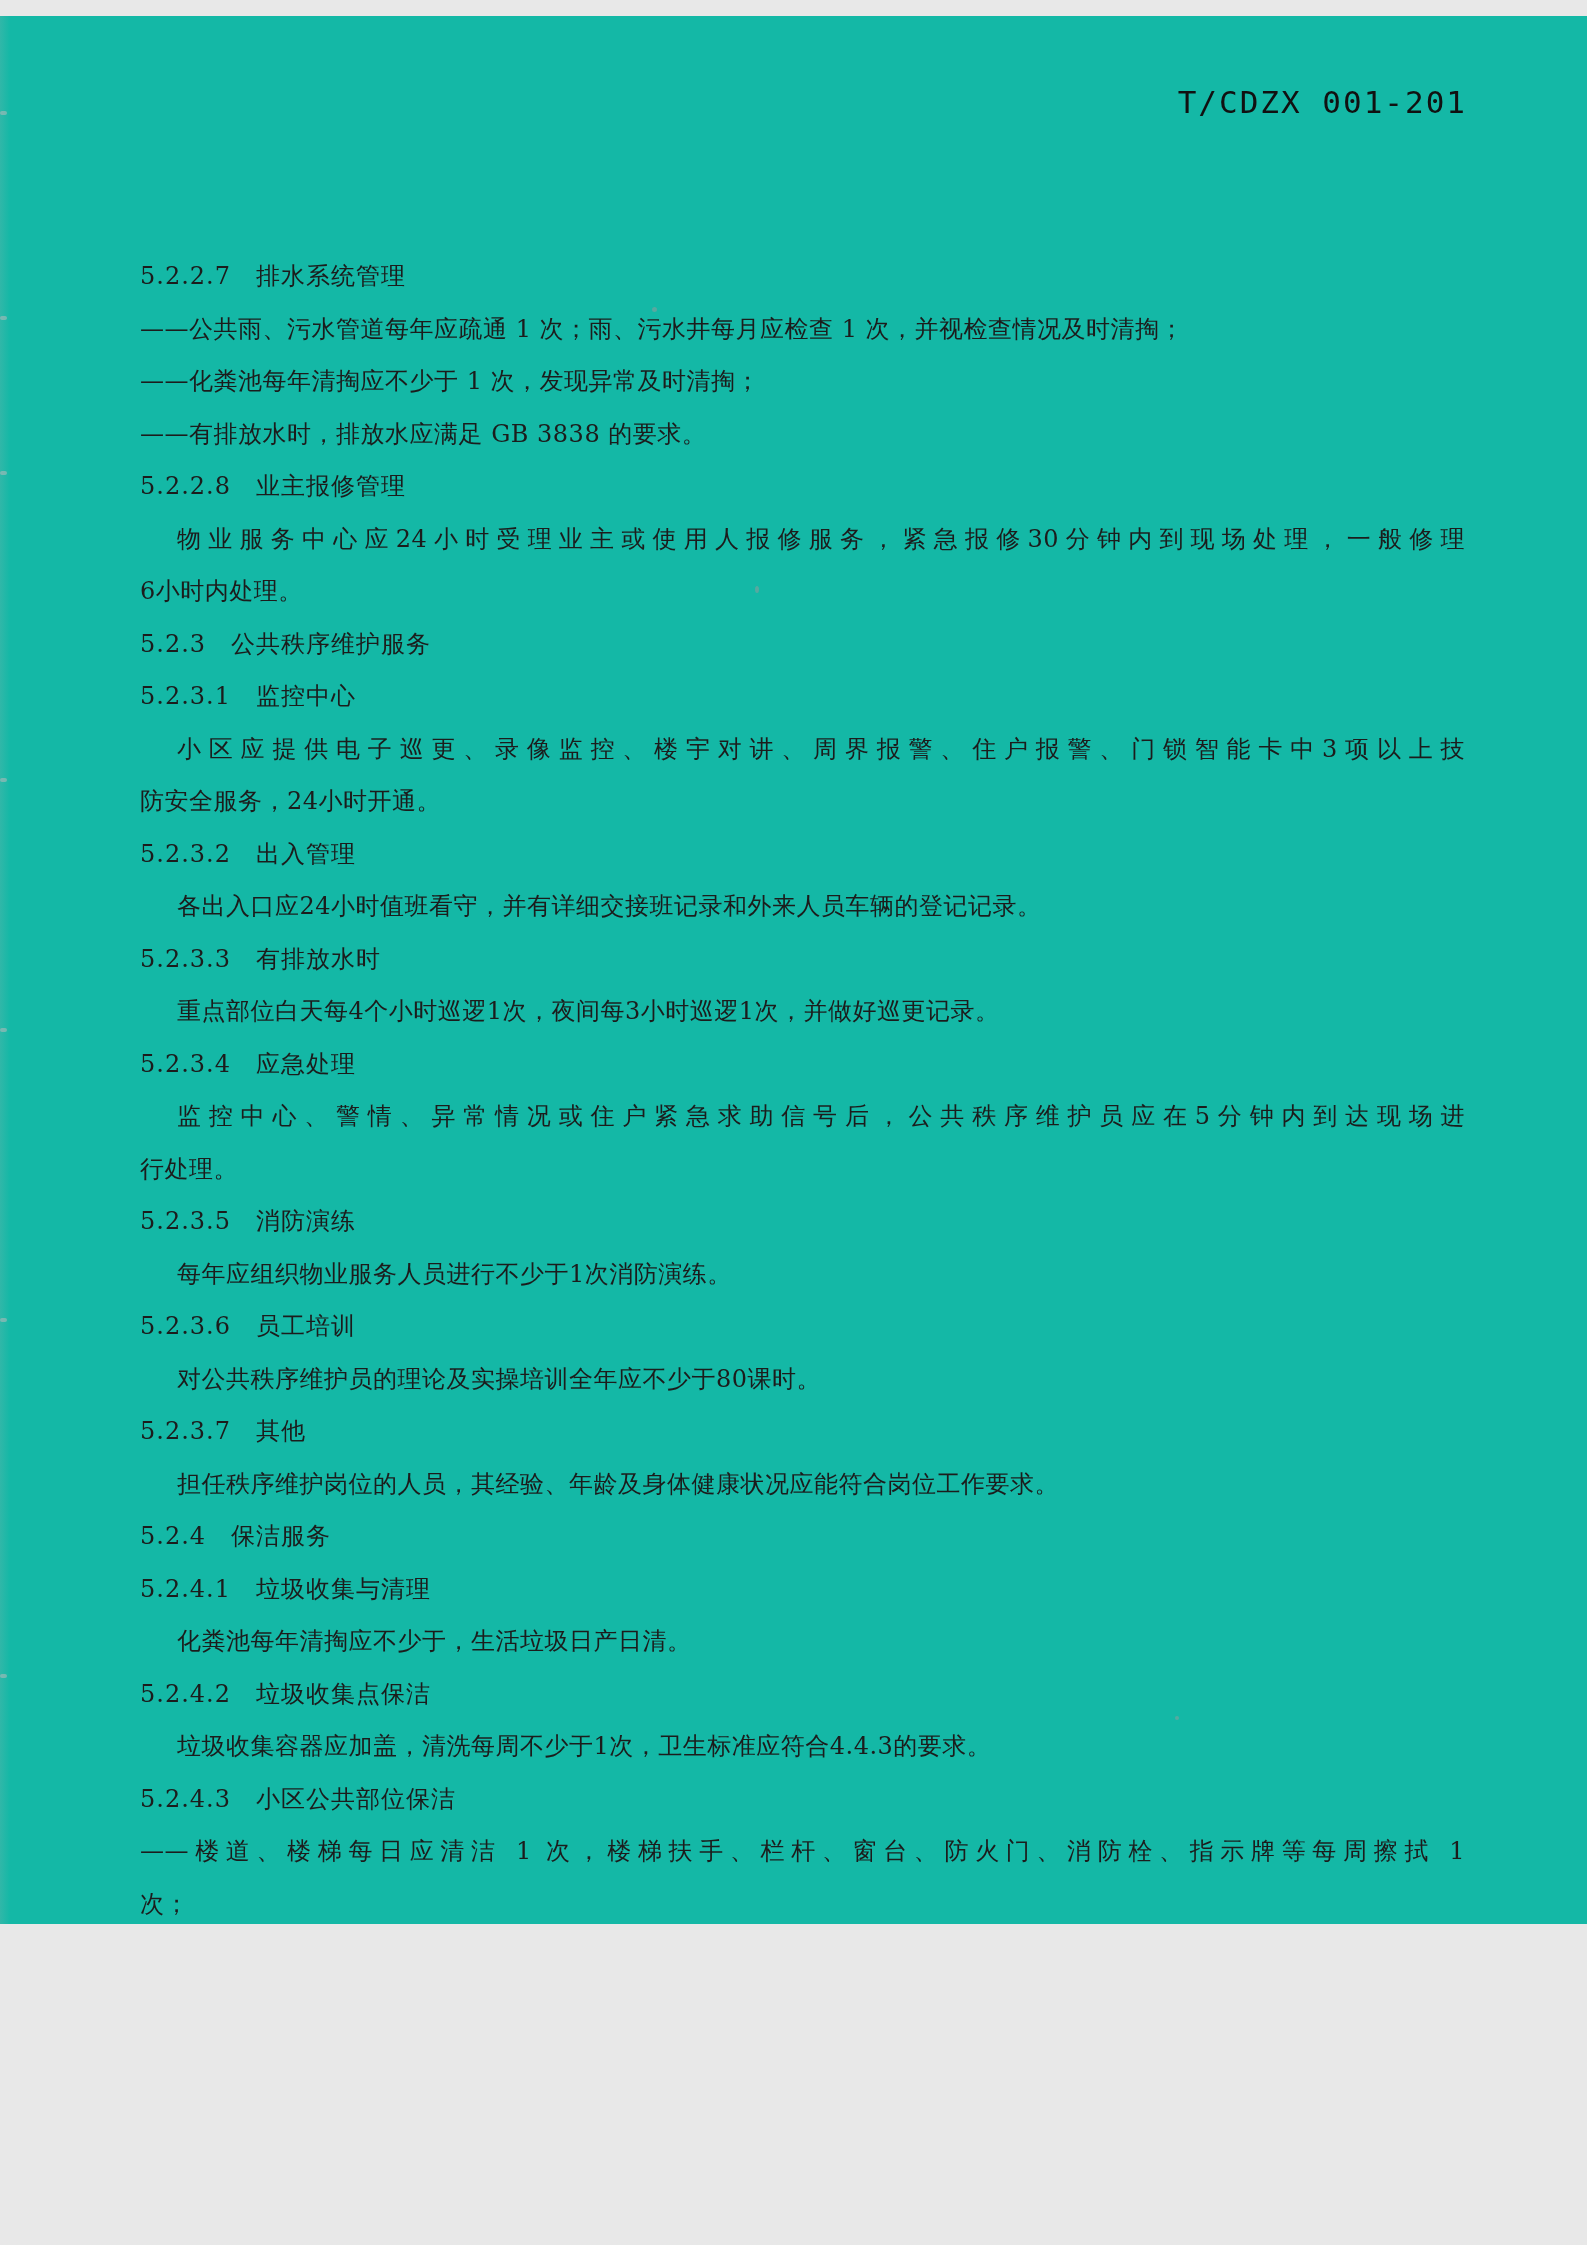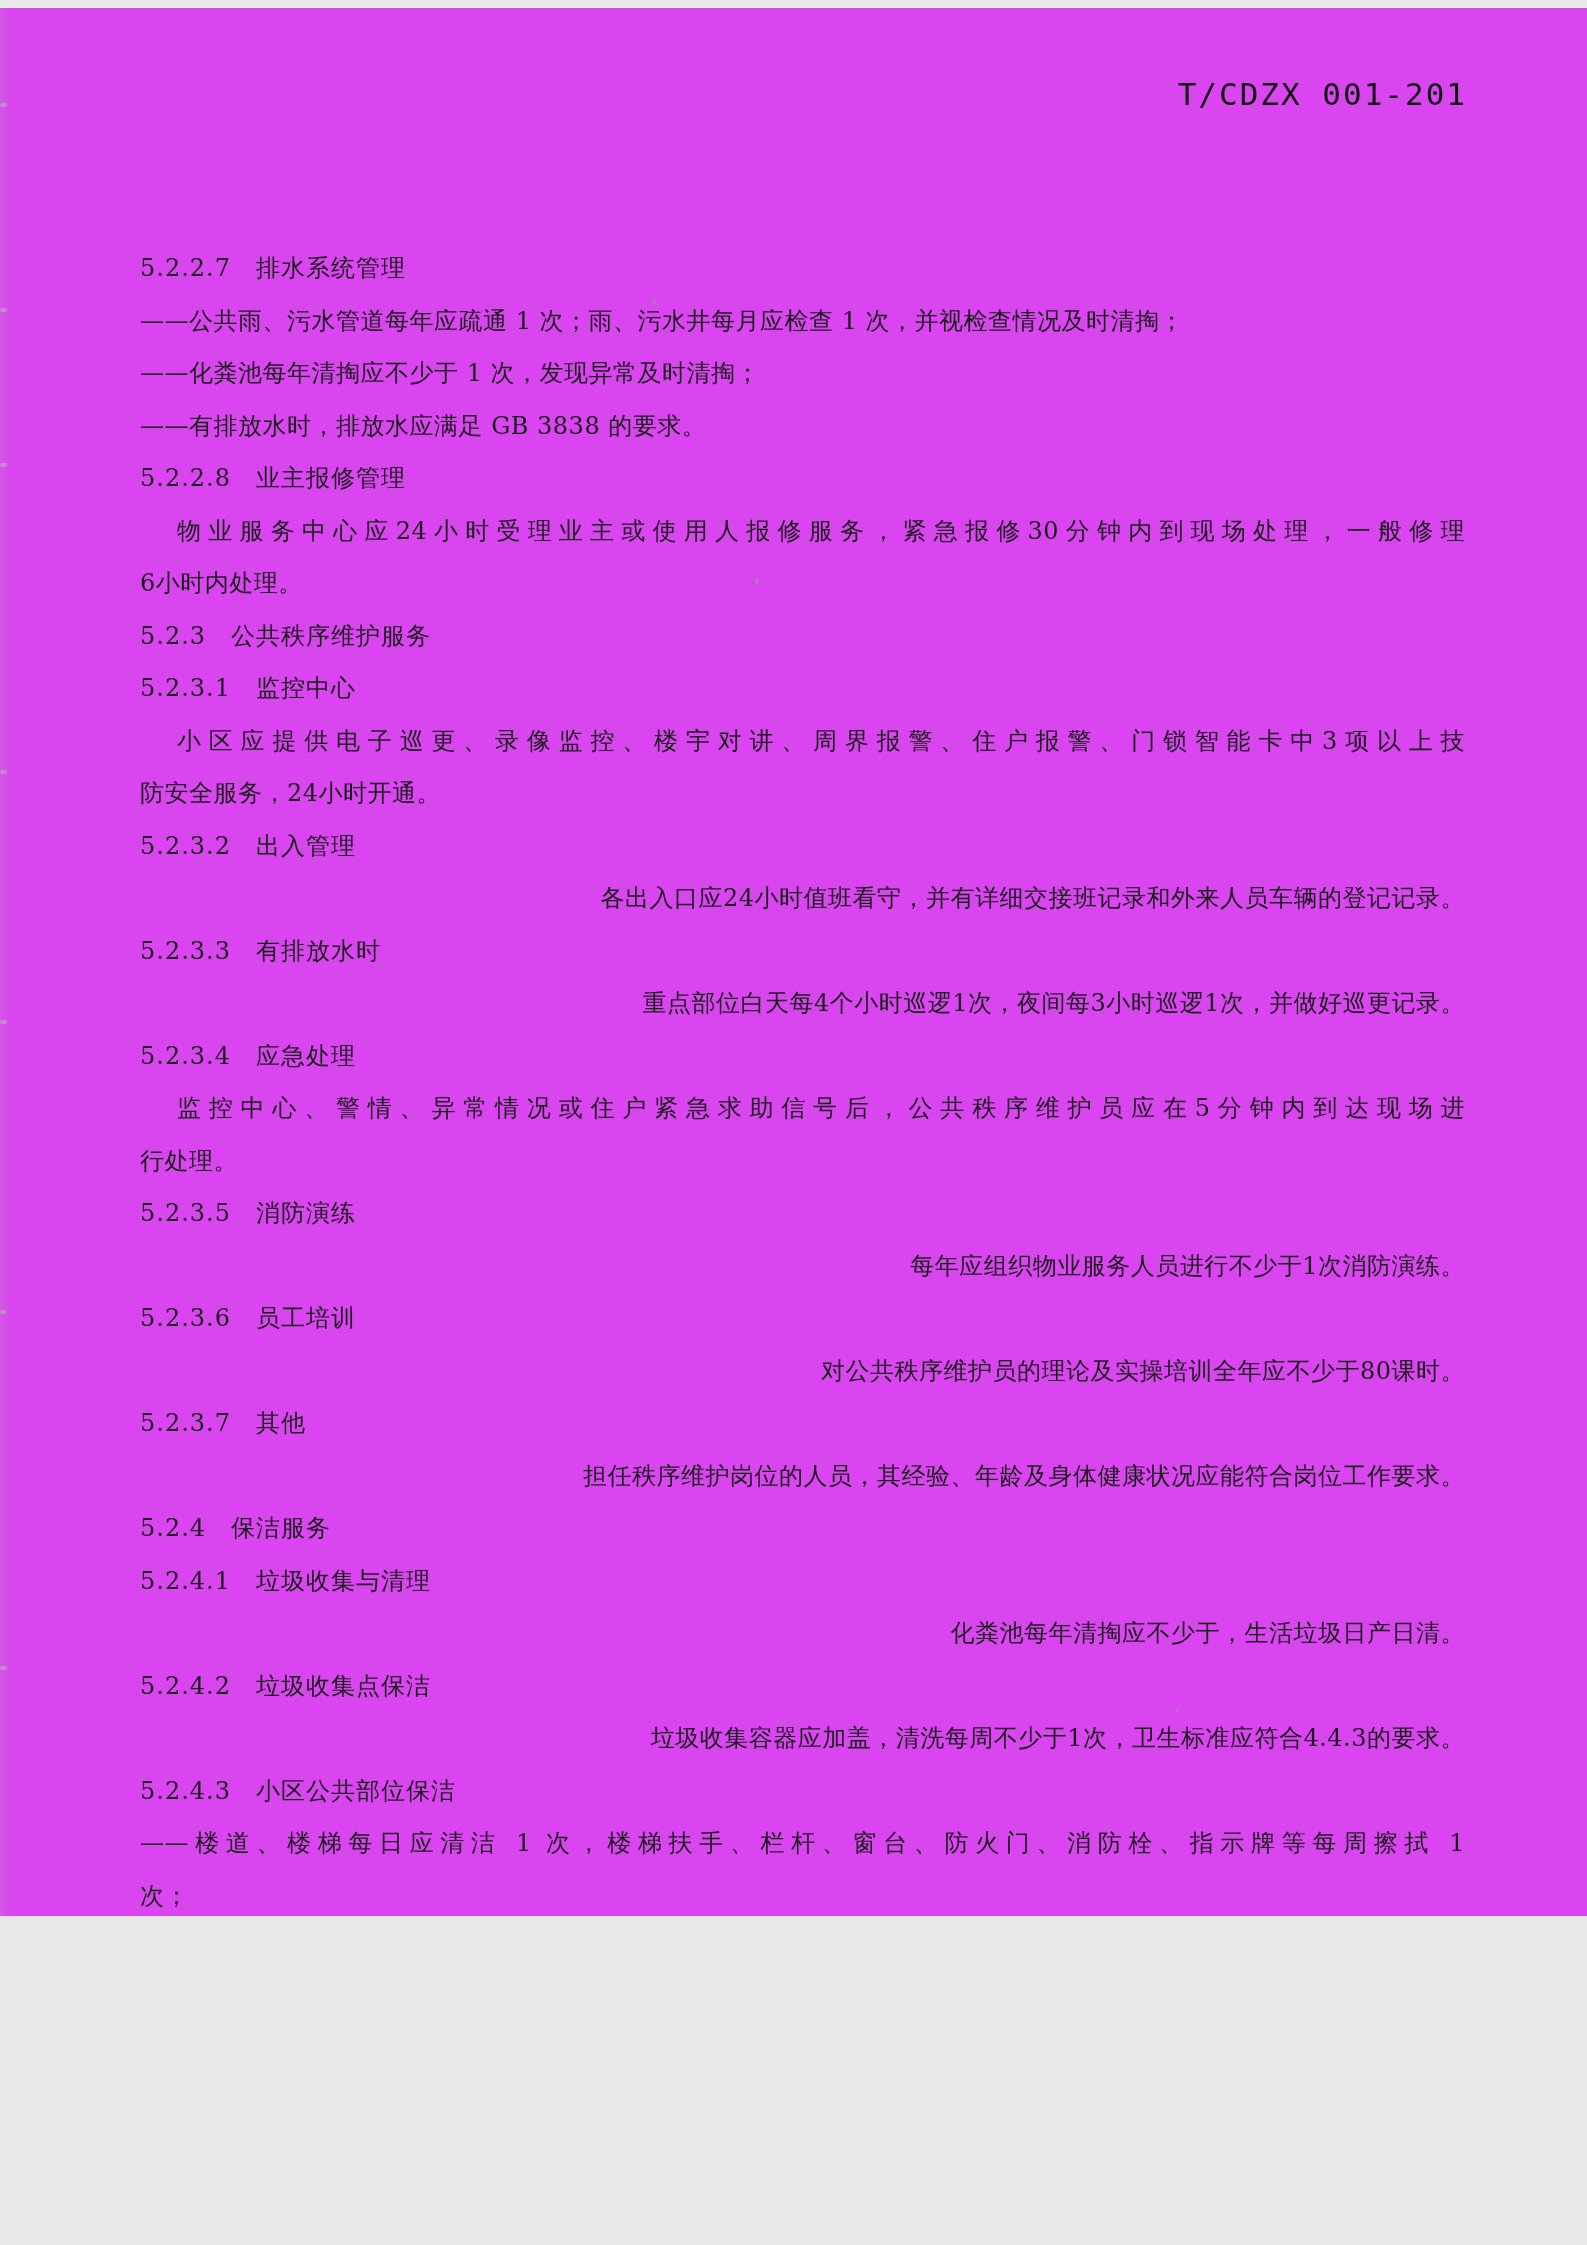--- a/index.html
+++ b/index.html
@@ -1,40 +1,40 @@
 <!DOCTYPE html>
 <html><head>
 <meta charset="utf-8">
 <style>
   html,body{margin:0;padding:0;background:#e8e8e8;}
   .page{
     position:relative;
     width:1587px;height:1908px;
-    margin:8px auto;
-    background:#d946ef;
+    margin:16px auto;
+    background:#14b8a6;
     overflow:hidden;
     font-family:"DejaVu Serif","Liberation Serif",serif;
     color:#1c1c1c;
   }
   .header-code{
     position:absolute;top:68px;right:120px;
     font-family:"DejaVu Sans Mono","Liberation Mono",monospace;
     font-size:31px;letter-spacing:2px;color:#111;
     white-space:pre;
   }
   .doc-body{
     position:absolute;left:140px;top:234px;width:1325px;
   }
   .line{
     min-height:52.5px;line-height:52.5px;
     font-size:24px;letter-spacing:0.5px;
     white-space:pre-wrap;
     text-align:left;
   }
-  .line.para{ text-indent:37px;text-align:right; }
+  .line.para{ text-indent:37px; }
   .line.full{ text-align:justify; text-align-last:justify; }
   .line.heading{ letter-spacing:1px; }
   .footer-pagenum{
     position:absolute;left:201px;top:2042px;
     font-size:26px;font-family:"DejaVu Serif","Liberation Serif",serif;
     color:#1c1c1c;
   }
   
   .scan-tick{
     position:absolute;left:0;width:7px;height:4px;

